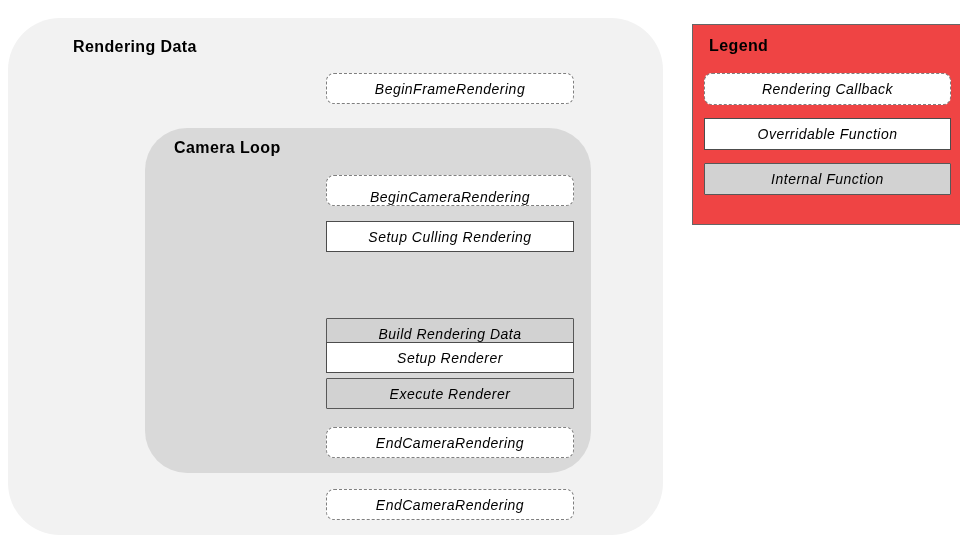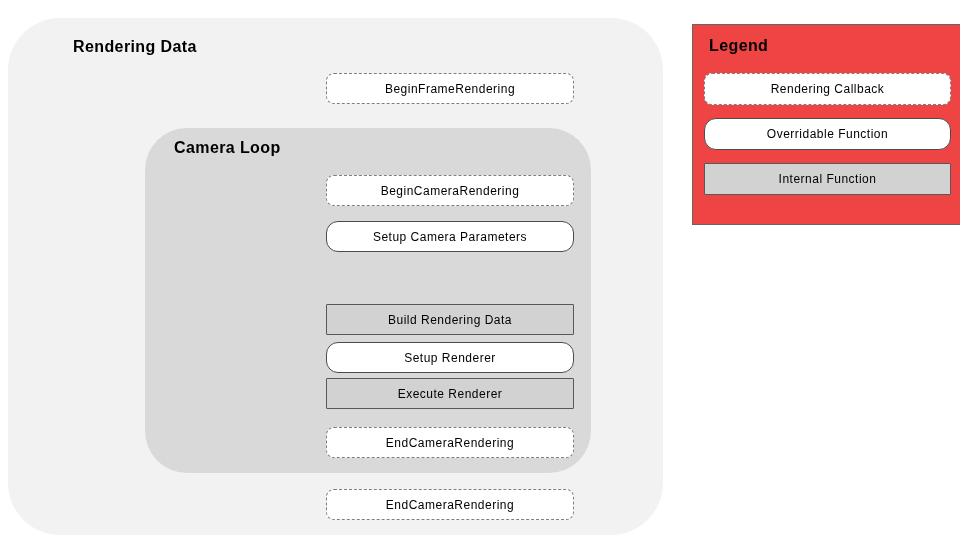--- a/index.html
+++ b/index.html
@@ -37,46 +37,47 @@
 
   .node {
     position: absolute;
     left: 326px;
     width: 248px;
     height: 31px;
     box-sizing: border-box;
     display: flex;
     align-items: center;
     justify-content: center;
-    font-size: 12px;
+    font-size: 14px;
     letter-spacing: 0.5px;
     white-space: nowrap;
+    font-style: italic;
   }
   .node.callback {
     background: #ffffff;
     border: 1px dashed #7f7f7f;
     border-radius: 8px;
   }
   .node.overridable {
     background: #ffffff;
     border: 1.5px solid #4c4c4c;
-    border-radius: 12px;
+    border-radius: 0;
   }
   .node.internal {
     background: #d2d2d2;
     border: 1px solid #585858;
     border-radius: 1px;
   }
 
   
   .pos-begin-frame      { top: 73px; }
-  .pos-begin-camera     { top: 175px; }
+  .pos-begin-camera     { top: 175px; align-items: flex-end; }
   .pos-setup-culling    { top: 221px; }
   .pos-culling          { top: 256px; }
-  .pos-build-data       { top: 304px; }
+  .pos-build-data       { top: 318px; }
   .pos-setup-renderer   { top: 342px; }
   .pos-execute-renderer { top: 378px; }
   .pos-end-camera       { top: 427px; }
   .pos-end-frame        { top: 489px; }
 
   .legend {
     position: absolute;
     left: 676px; top: 24px;
     width: 269px; height: 201px;
     box-sizing: border-box;
@@ -109,21 +110,21 @@
     </div>
   </div>
 
   <div class="node callback pos-begin-frame">
     <span>BeginFrameRendering</span>
   </div>
   <div class="node callback pos-begin-camera">
     <span>BeginCameraRendering</span>
   </div>
   <div class="node overridable pos-setup-culling">
-    <span>Setup Camera Parameters</span>
+    <span>Setup Culling Rendering</span>
   </div>
   <div class="node internal pos-build-data">
     <span>Build Rendering Data</span>
   </div>
   <div class="node internal pos-execute-renderer">
     <span>Execute Renderer</span>
   </div>
   <div class="node overridable pos-setup-renderer">
     <span>Setup Renderer</span>
   </div>

